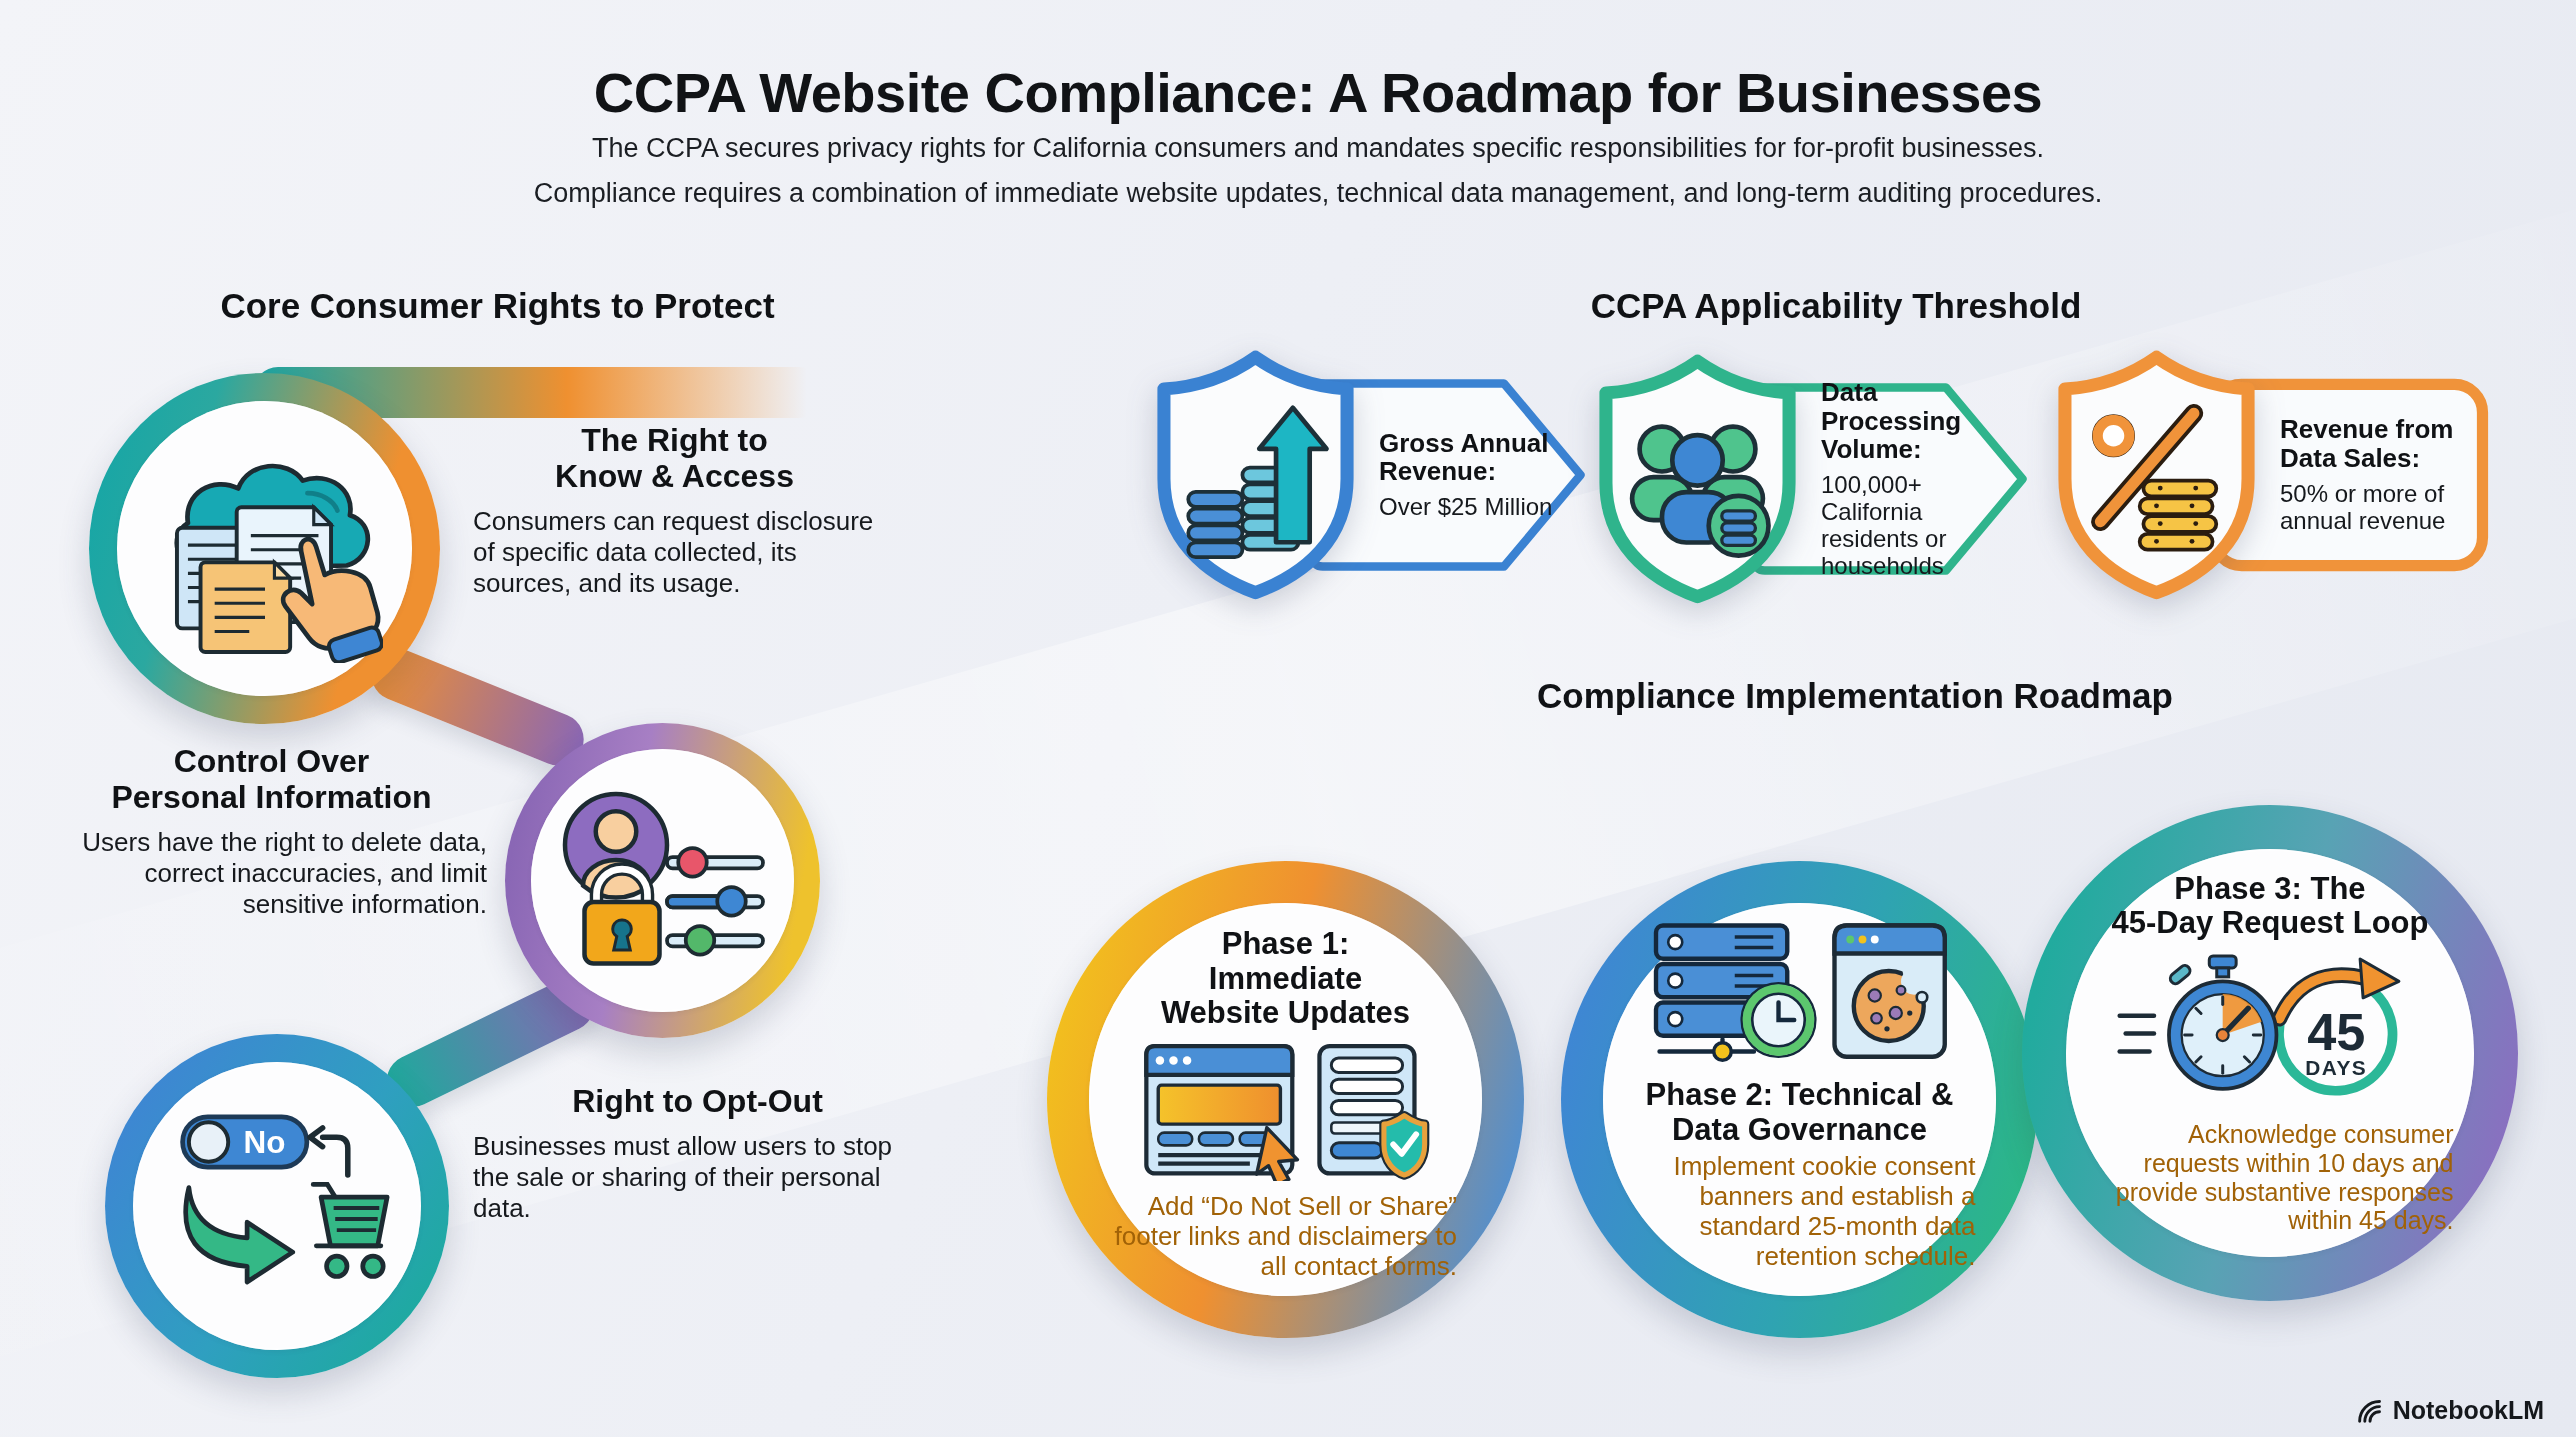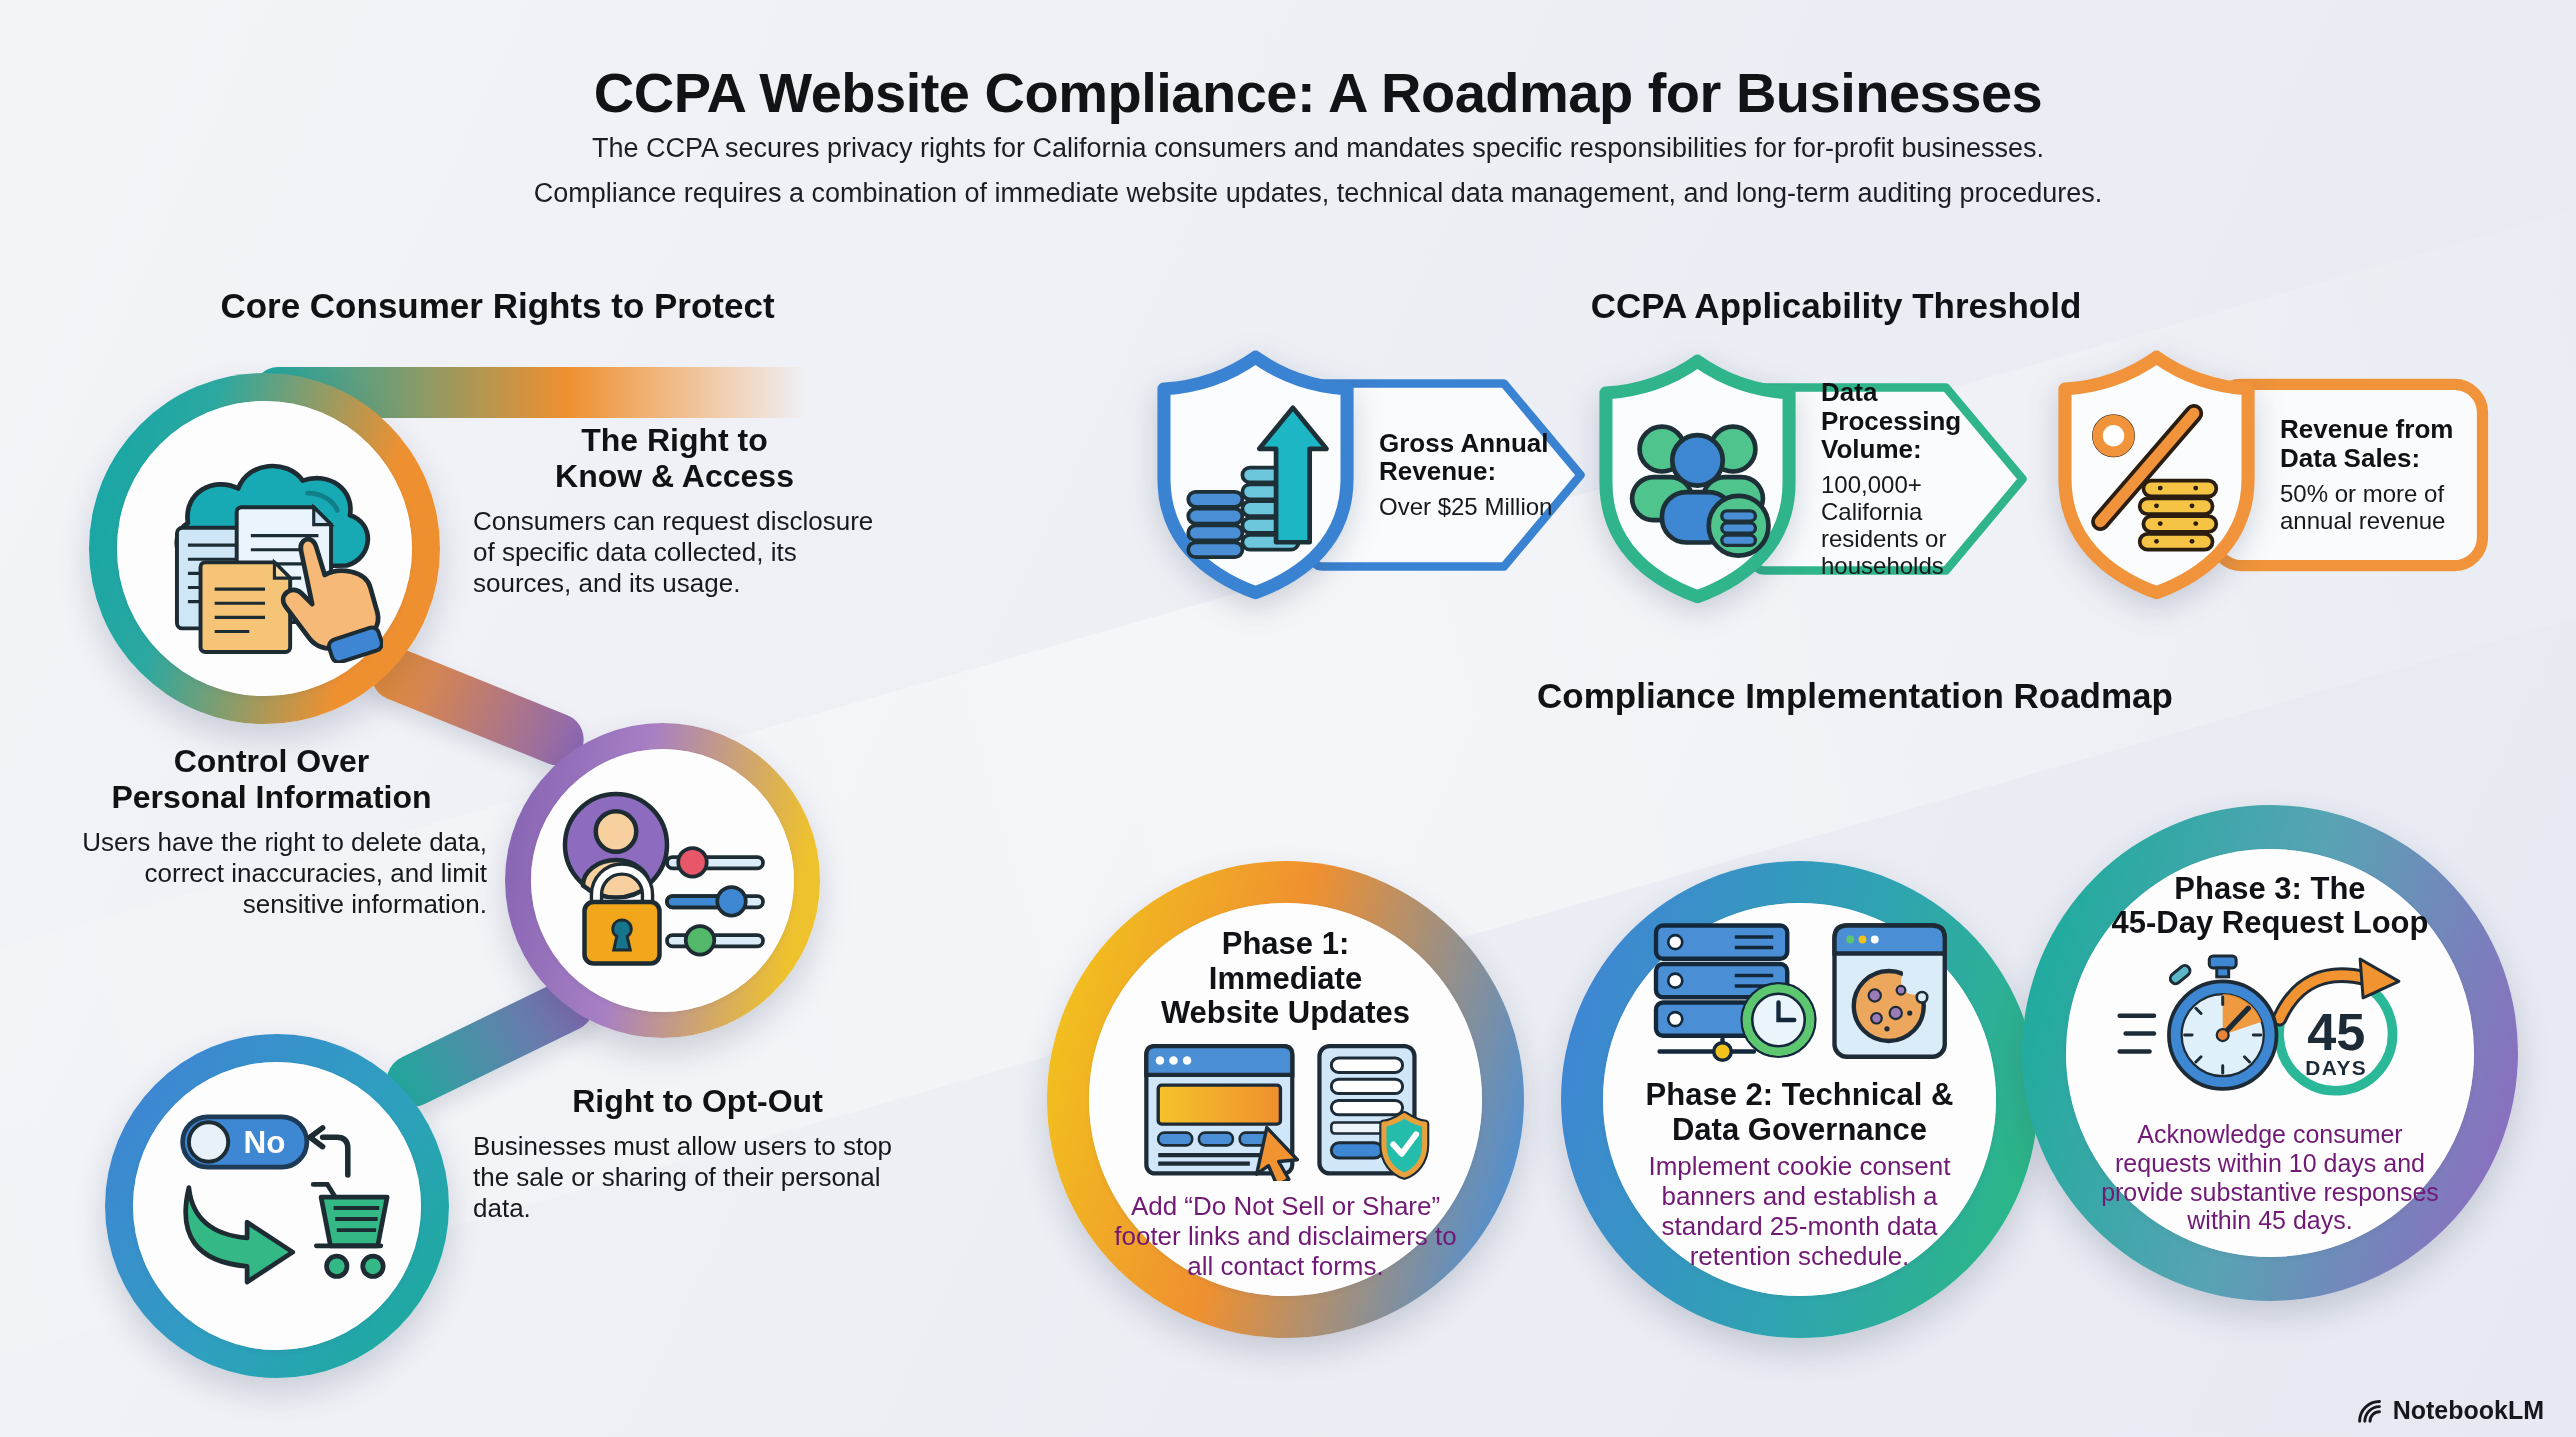--- a/index.html
+++ b/index.html
@@ -33,21 +33,21 @@
   .r-title{font-size:32px;line-height:1.12;font-weight:700;color:#101215;text-align:center;}
   .r-body{font-size:26px;line-height:1.2;margin-top:11.2px;color:#16191d;}
 
   
   .combo-text{display:flex;flex-direction:column;justify-content:center;}
   .combo-label{font-size:26px;font-weight:700;line-height:1.1;color:#101215;}
   .combo-value{font-size:24px;line-height:1.12;margin-top:8.4px;color:#16191d;}
 
   
   .p-title{font-size:31px;line-height:1.12;font-weight:700;color:#101215;text-align:center;}
-  .p-body{font-size:26px;line-height:1.15;text-align:center;color:#701a75;}
+  .p-body{font-size:26px;line-height:1.15;text-align:right;color:#a16207;}
 
   .footer{right:32px;bottom:13px;display:flex;align-items:center;gap:8.4px;}
   .brand{font-size:25px;font-weight:600;color:#15181c;}
 </style>
 </head>
 <body>
 
 <div class="sheen"></div>
 
 <div class="abs main-title center">CCPA Website Compliance: A Roadmap for Businesses</div>

